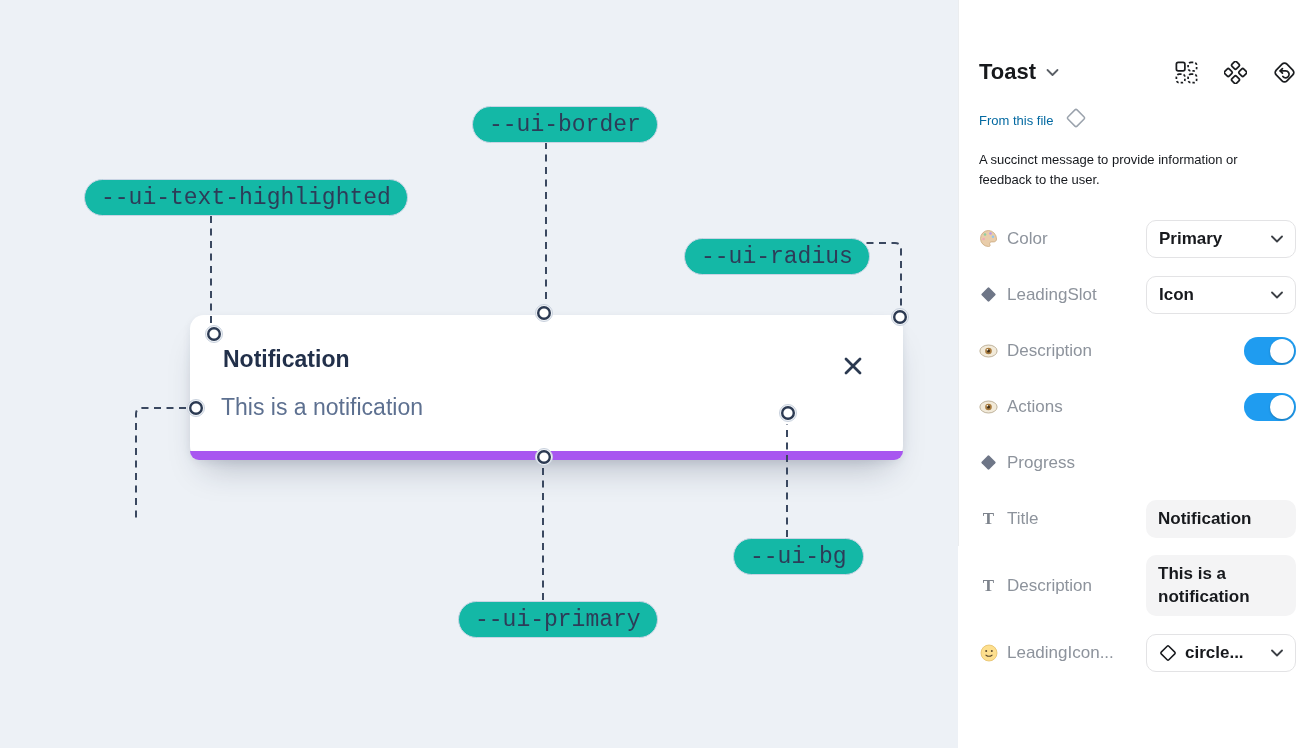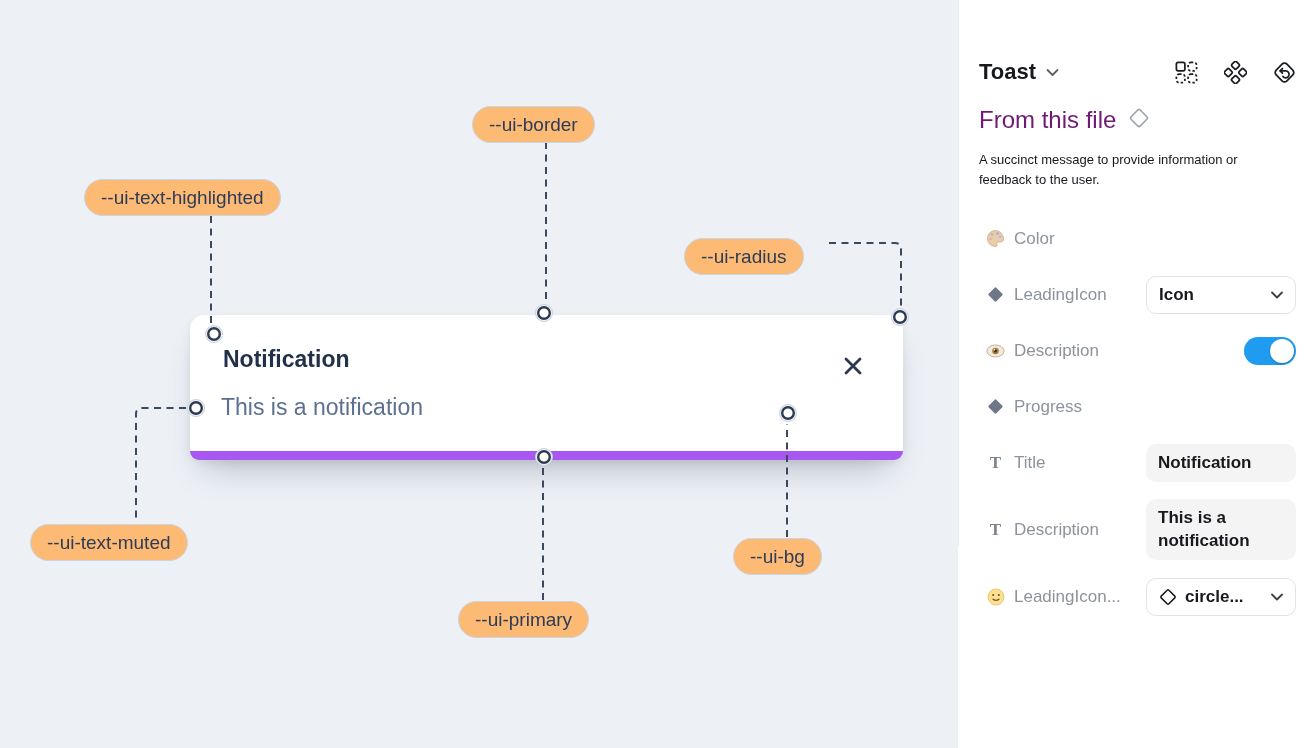--- a/index.html
+++ b/index.html
@@ -13,39 +13,39 @@
     background:#ffffff; border-radius:14px;
     box-shadow:0 20px 32px -14px rgba(25,35,65,.28), 0 3px 8px rgba(25,35,65,.08); }
   .toast-title { position:absolute; left:33px; top:31px; font-size:23px; font-weight:700; color:#22304a; }
   .toast-desc  { position:absolute; left:31px; top:79px; font-size:23px; font-weight:400; color:#5d7090; }
   .toast-close { position:absolute; right:39px; top:40px; width:22px; height:22px; background:none; border:none; cursor:pointer; }
   .toast-bar { position:absolute; left:0; bottom:0; width:100%; height:9px; background:#a857f0;
     border-radius:0 0 14px 14px; }
 
   .overlay { position:absolute; left:0; top:0; width:958px; height:748px; pointer-events:none; }
 
-  .pill { position:absolute; background:#fdba74; border:1.5px solid #c9d4e4; border-radius:19px;
-    padding:5px 16px; font-size:19px; font-weight:500; color:#2d3c58; white-space:nowrap;
-    height:37px; display:flex; align-items:center; }
+  .pill { position:absolute; background:#14b8a6; border:1.5px solid #c9d4e4; border-radius:19px;
+    padding:5px 16px; font-size:23px; font-weight:500; color:#2d3c58; white-space:nowrap;
+    height:37px; display:flex; align-items:center;font-family:Liberation Mono, monospace; }
 
   
   .panel { position:relative; width:354px; height:546px; background:#ffffff; border-left:1px solid #ebedef;
     padding:52px 16px 0 20px; }
   .panel-header { display:flex; align-items:center; height:40px; }
   .panel-title { font-size:22px; font-weight:700; color:#17191c; }
   .title-chevron { margin-left:10px; display:flex; }
   .header-icons { margin-left:auto; display:flex; align-items:center; gap:26px; }
   .header-icons .hicon { display:flex; cursor:pointer; }
 
   .source-row { display:flex; align-items:center; margin-top:14px; height:28px; gap:12px; }
-  .source-text { font-size:24px; color:#701a75; }
+  .source-text { font-size:13px; color:#0369a1; }
 
   .panel-desc { margin-top:16px; width:312px; font-size:13px; line-height:1.52; color:#15181d; }
 
-  .rows { margin-top:21px;margin-left:7px; }
+  .rows { margin-top:21px; }
   .prop-row { display:flex; align-items:center; min-height:56px; }
   .prop-row.tall { min-height:78px; }
   .prop-label { display:flex; align-items:center; gap:9px; font-size:17px; color:#8d939c; }
   .prop-icon { width:19px; display:flex; justify-content:center; }
   .t-glyph { font-family:"Liberation Serif", serif; font-weight:700; font-size:17px; color:#7d838c; }
   .control { margin-left:auto; }
 
   .dropdown { width:150px; height:38px; background:#fff; border:1px solid #e3e3e5; border-radius:10px;
     display:flex; align-items:center; padding:0 12px; cursor:pointer; }
   .dropdown .dd-value { font-size:17px; font-weight:600; color:#17191d; white-space:nowrap; overflow:hidden; text-overflow:ellipsis; }
@@ -109,21 +109,20 @@
       <g>
           <circle cx="544" cy="457" r="8.5" fill="#f1f4f8" stroke="#c8d1dd"></circle>
           <circle cx="544" cy="457" r="5.8" fill="#fff" stroke="#2c3a52" stroke-width="2.4"></circle>
         </g>
     </g>
   </svg>
 
   <div class="pill" style="left:472px; top:106px;">--ui-border</div>
   <div class="pill" style="left:84px; top:179px;">--ui-text-highlighted</div>
   <div class="pill" style="left:684px; top:238px;">--ui-radius</div>
-  <div class="pill" style="left:30px; top:524px;">--ui-text-muted</div>
   <div class="pill" style="left:458px; top:601px;">--ui-primary</div>
   <div class="pill" style="left:733px; top:538px;">--ui-bg</div>
 </div>
 
 <aside class="panel">
 
   <div class="panel-header">
     <span class="panel-title">Toast</span>
     <span class="title-chevron">
       <svg width="13" height="9" viewBox="0 0 13 9">
@@ -176,30 +175,38 @@
           <svg width="19" height="19" viewBox="0 0 19 19">
               <path d="M9.5 1.5 a8 8 0 1 0 0 16 c1.6 0 2-1 1.4-2 c-.8-1.3.2-2.6 1.8-2.6 h2 c1.6 0 2.8-1.1 2.8-2.9 A8.4 8.4 0 0 0 9.5 1.5z" fill="#e9cdaa" stroke="#c9a87e" stroke-width=".8"></path>
               <circle cx="6" cy="5.5" r="1.3" fill="#8fd0a0"></circle>
               <circle cx="11.5" cy="4.5" r="1.3" fill="#b99af0"></circle>
               <circle cx="4.6" cy="10" r="1.3" fill="#f2a8b8"></circle>
               <circle cx="14" cy="7.8" r="1.2" fill="#8fc6ef"></circle>
             </svg>
         </span>
         <span>Color</span>
       </div>
+      <div class="control dropdown">
+        <span class="dd-value">Primary</span>
+        <span class="dd-chevron">
+            <svg width="12" height="8" viewBox="0 0 12 8">
+              <path d="M1 1.5 L6 6.5 L11 1.5" stroke="#3c4046" stroke-width="1.8" fill="none" stroke-linecap="round" stroke-linejoin="round"></path>
+            </svg>
+          </span>
+      </div>
     </div>
 
     <div class="prop-row">
       <div class="prop-label">
         <span class="prop-icon">
           <svg width="17" height="17" viewBox="0 0 17 17">
               <rect x="3.1" y="3.1" width="10.8" height="10.8" rx="1.2" transform="rotate(45 8.5 8.5)" fill="#6e7687"></rect>
             </svg>
         </span>
-        <span>LeadingIcon</span>
+        <span>LeadingSlot</span>
       </div>
       <div class="control dropdown">
         <span class="dd-value">Icon</span>
         <span class="dd-chevron">
             <svg width="12" height="8" viewBox="0 0 12 8">
               <path d="M1 1.5 L6 6.5 L11 1.5" stroke="#3c4046" stroke-width="1.8" fill="none" stroke-linecap="round" stroke-linejoin="round"></path>
             </svg>
           </span>
       </div>
     </div>
@@ -214,20 +221,36 @@
               <circle cx="8.4" cy="5.8" r=".8" fill="#fff"></circle>
             </svg>
         </span>
         <span>Description</span>
       </div>
       <div class="control toggle on">
           <span class="knob"></span>
         </div>
     </div>
 
+    <div class="prop-row">
+      <div class="prop-label">
+        <span class="prop-icon">
+          <svg width="19" height="14" viewBox="0 0 19 14">
+              <ellipse cx="9.5" cy="7" rx="8.6" ry="6" fill="#f2ead9" stroke="#b9ab92" stroke-width=".9"></ellipse>
+              <circle cx="9.5" cy="7" r="3.3" fill="#a97c3f"></circle>
+              <circle cx="9.5" cy="7" r="1.5" fill="#3c2c16"></circle>
+              <circle cx="8.4" cy="5.8" r=".8" fill="#fff"></circle>
+            </svg>
+        </span>
+        <span>Actions</span>
+      </div>
+      <div class="control toggle on">
+          <span class="knob"></span>
+        </div>
+    </div>
 
     <div class="prop-row">
       <div class="prop-label">
         <span class="prop-icon">
           <svg width="17" height="17" viewBox="0 0 17 17">
               <rect x="3.1" y="3.1" width="10.8" height="10.8" rx="1.2" transform="rotate(45 8.5 8.5)" fill="#6e7687"></rect>
             </svg>
         </span>
         <span>Progress</span>
       </div>

